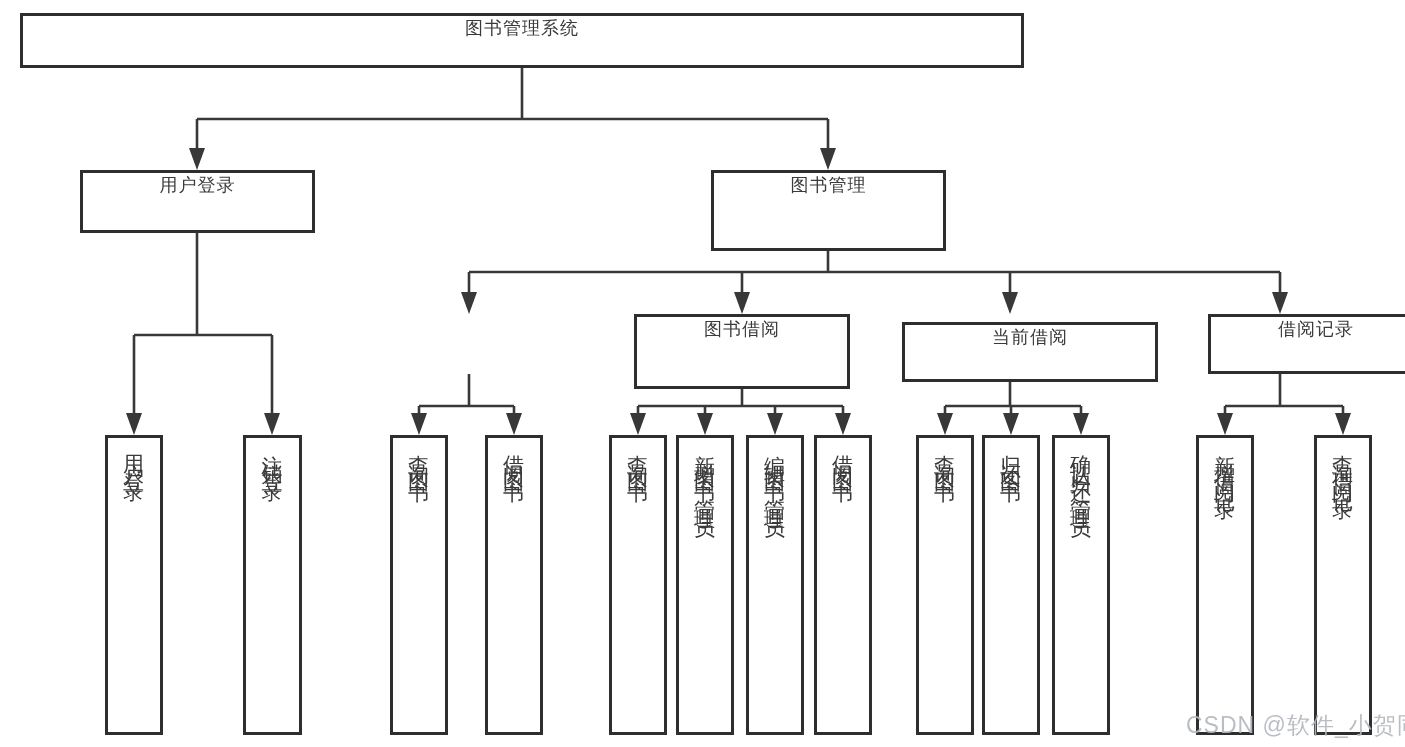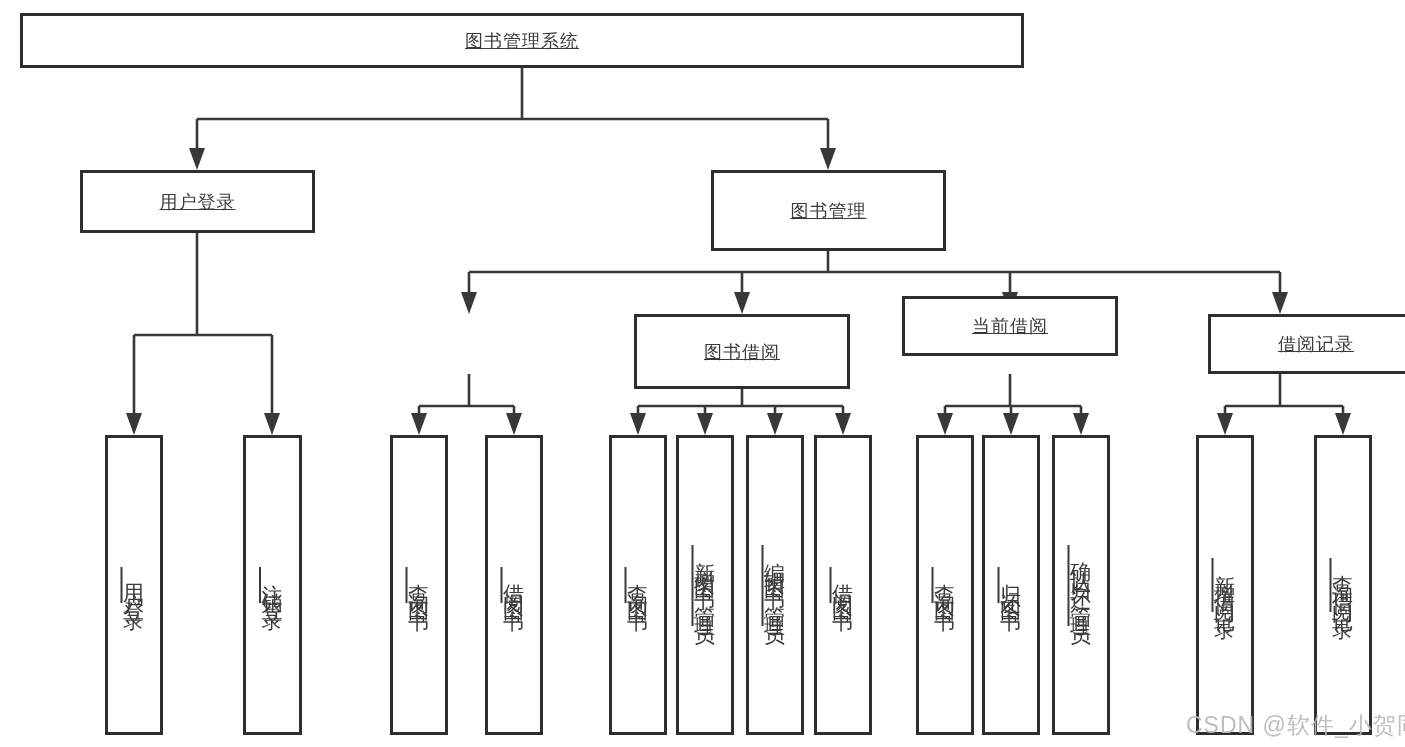--- a/index.html
+++ b/index.html
@@ -9,21 +9,21 @@
   .canvas{
     position:relative; width:1405px; height:747px; background:var(--bg);
     font-family:"Liberation Sans","DejaVu Sans",sans-serif; overflow:hidden;
   }
   .connectors{position:absolute;left:0;top:0;width:1405px;height:747px;}
   .connectors path{stroke:var(--line);stroke-width:2.6;fill:none;}
   .connectors polygon{fill:var(--line);stroke:none;}
   .node{
     position:absolute; box-sizing:border-box; background:#fff;
     border:3px solid var(--border); color:var(--text);
-    display:flex; align-items:center; justify-content:center;text-decoration:underline;
+    display:flex; justify-content:center;
   }
   .hbox{font-size:18px; letter-spacing:1px;}
   .vbox{font-size:21px;}
   .vbox span{
     writing-mode:vertical-rl; text-orientation:mixed;
     letter-spacing:9px; line-height:1; white-space:nowrap;
   }
   .watermark{
     position:absolute; left:1186px; top:710px; z-index:5;
     font-size:23px; color:var(--wm); opacity:.92; letter-spacing:1px;
@@ -85,21 +85,21 @@
   <div class="node hbox" style="left:80px;top:170px;width:235px;height:63px">
     <span>用户登录</span>
   </div>
   <div class="node hbox" style="left:711px;top:170px;width:235px;height:81px">
     <span>图书管理</span>
   </div>
 
   <div class="node hbox" style="left:634px;top:314px;width:216px;height:75px">
     <span>图书借阅</span>
   </div>
-  <div class="node hbox" style="left:902px;top:296px;width:216px;height:60px">
+  <div class="node hbox" style="left:902px;top:322px;width:256px;height:60px">
     <span>当前借阅</span>
   </div>
   <div class="node hbox" style="left:1208px;top:314px;width:216px;height:60px">
     <span>借阅记录</span>
   </div>
 
   <div class="node vbox" style="left:105px;top:435px;width:58px;height:300px">
     <span>用户登录</span>
   </div>
   <div class="node vbox" style="left:243px;top:435px;width:59px;height:300px">

